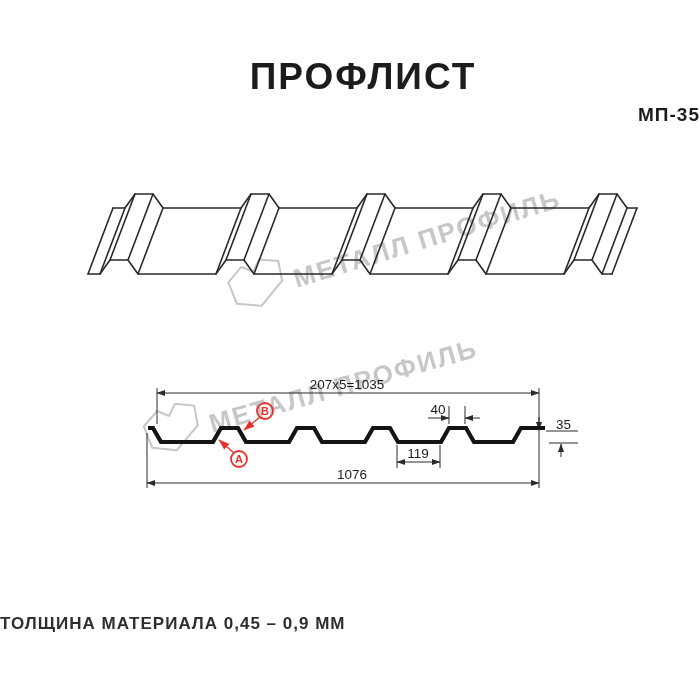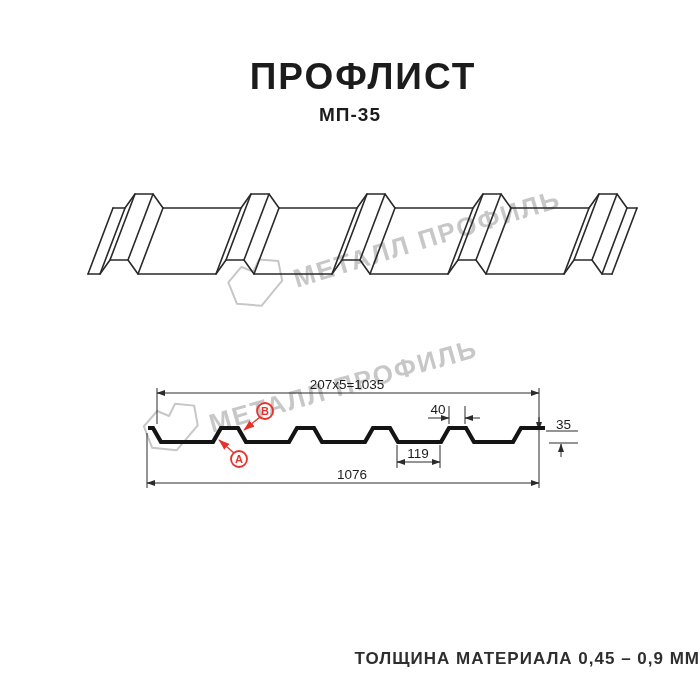--- a/index.html
+++ b/index.html
@@ -11,25 +11,25 @@
   }
   *{margin:0;padding:0;box-sizing:border-box;}
   html,body{width:700px;height:700px;background:#ffffff;overflow:hidden;}
   body{font-family:"Liberation Sans", sans-serif;color:var(--text);position:relative;}
   .page{position:absolute;inset:0;background:#fff;}
   .title{
     position:absolute;top:56px;left:0;width:700px;text-align:center;
     font-size:37px;font-weight:800;letter-spacing:2px;color:var(--text);margin-left:13px;
   }
   .subtitle{
-    position:absolute;top:104px;left:0;width:700px;text-align:center;
+    position:absolute;top:104px;left:0;width:700px;text-align:right;
     font-size:19px;font-weight:700;letter-spacing:1px;color:var(--text);
   }
   .footer-note{
-    position:absolute;top:649px;left:0;width:700px;text-align:right;
+    position:absolute;top:614px;left:0;width:700px;text-align:left;
     font-size:17px;font-weight:700;letter-spacing:1px;color:#2e2e2e;
   }
   svg{position:absolute;inset:0;}
   .wm-text{
     font-size:26px;font-weight:800;letter-spacing:2px;fill:var(--watermark);
   }
   .wm-logo{fill:none;stroke:var(--watermark);stroke-width:2;stroke-linejoin:round;}
   .iso-line{fill:none;stroke:#2a2a2a;stroke-width:1.6;stroke-linejoin:round;stroke-linecap:round;}
   .iso-fill{fill:#ffffff;stroke:none;}
   .xsec{fill:none;stroke:var(--profile);stroke-width:4.2;stroke-linejoin:miter;}

